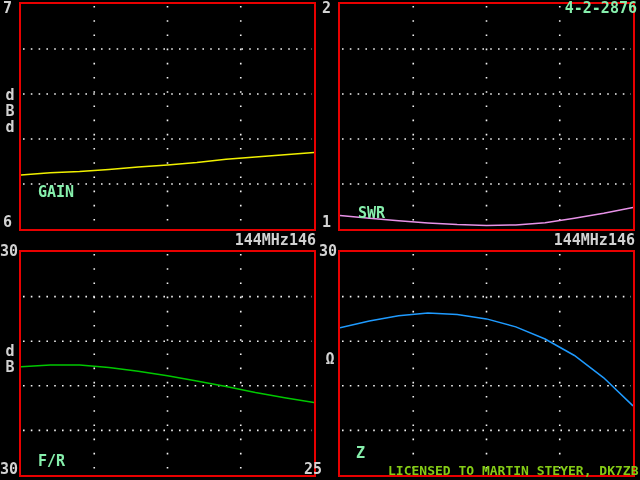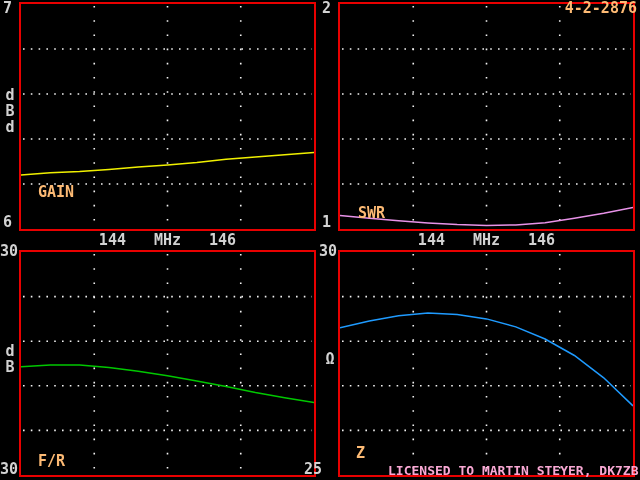--- a/index.html
+++ b/index.html
@@ -1,23 +1,23 @@
 <!DOCTYPE html>
 <html><head>
 <meta charset="utf-8">
 <style>
   html,body{margin:0;padding:0;background:#000;}
   body{width:640px;height:480px;position:relative;overflow:hidden;
        font-family:"DejaVu Sans Mono","Liberation Mono",monospace;}
   .panel{position:absolute;border:2px solid #e80000;background:#000;box-sizing:border-box;}
   .panel svg{display:block;width:100%;height:100%;}
   .lbl{position:absolute;color:#d2d2d2;font:bold 15px "DejaVu Sans Mono",monospace;line-height:16px;white-space:pre;}
-  .white{color:#fdba74;}
-  .gray{color:#f9a8d4;}
-  .xrow{position:absolute;top:232px;width:297px;display:flex;justify-content:center;gap:28px;}
+  .white{color:#86efac;}
+  .gray{color:#84cc16;}
+  .xrow{position:absolute;top:232px;width:297px;display:flex;justify-content:flex-end;}
   .xrow span{color:#d2d2d2;font:bold 15px "DejaVu Sans Mono",monospace;line-height:16px;}
   .vunit{position:absolute;color:#d2d2d2;font:bold 15px "DejaVu Sans Mono",monospace;line-height:16px;text-align:center;width:12px;}
   .vunit div{height:16px;}
 </style>
 </head>
 <body>
 
 <div class="panel" style="left:19px;top:2px;width:297px;height:229px;">
   <svg viewBox="0 0 293 225">
       <line x1="73.25" y1="2" x2="73.25" y2="223" stroke="#f2f2f2" stroke-width="1.6" stroke-dasharray="1.6 12.6"></line>

